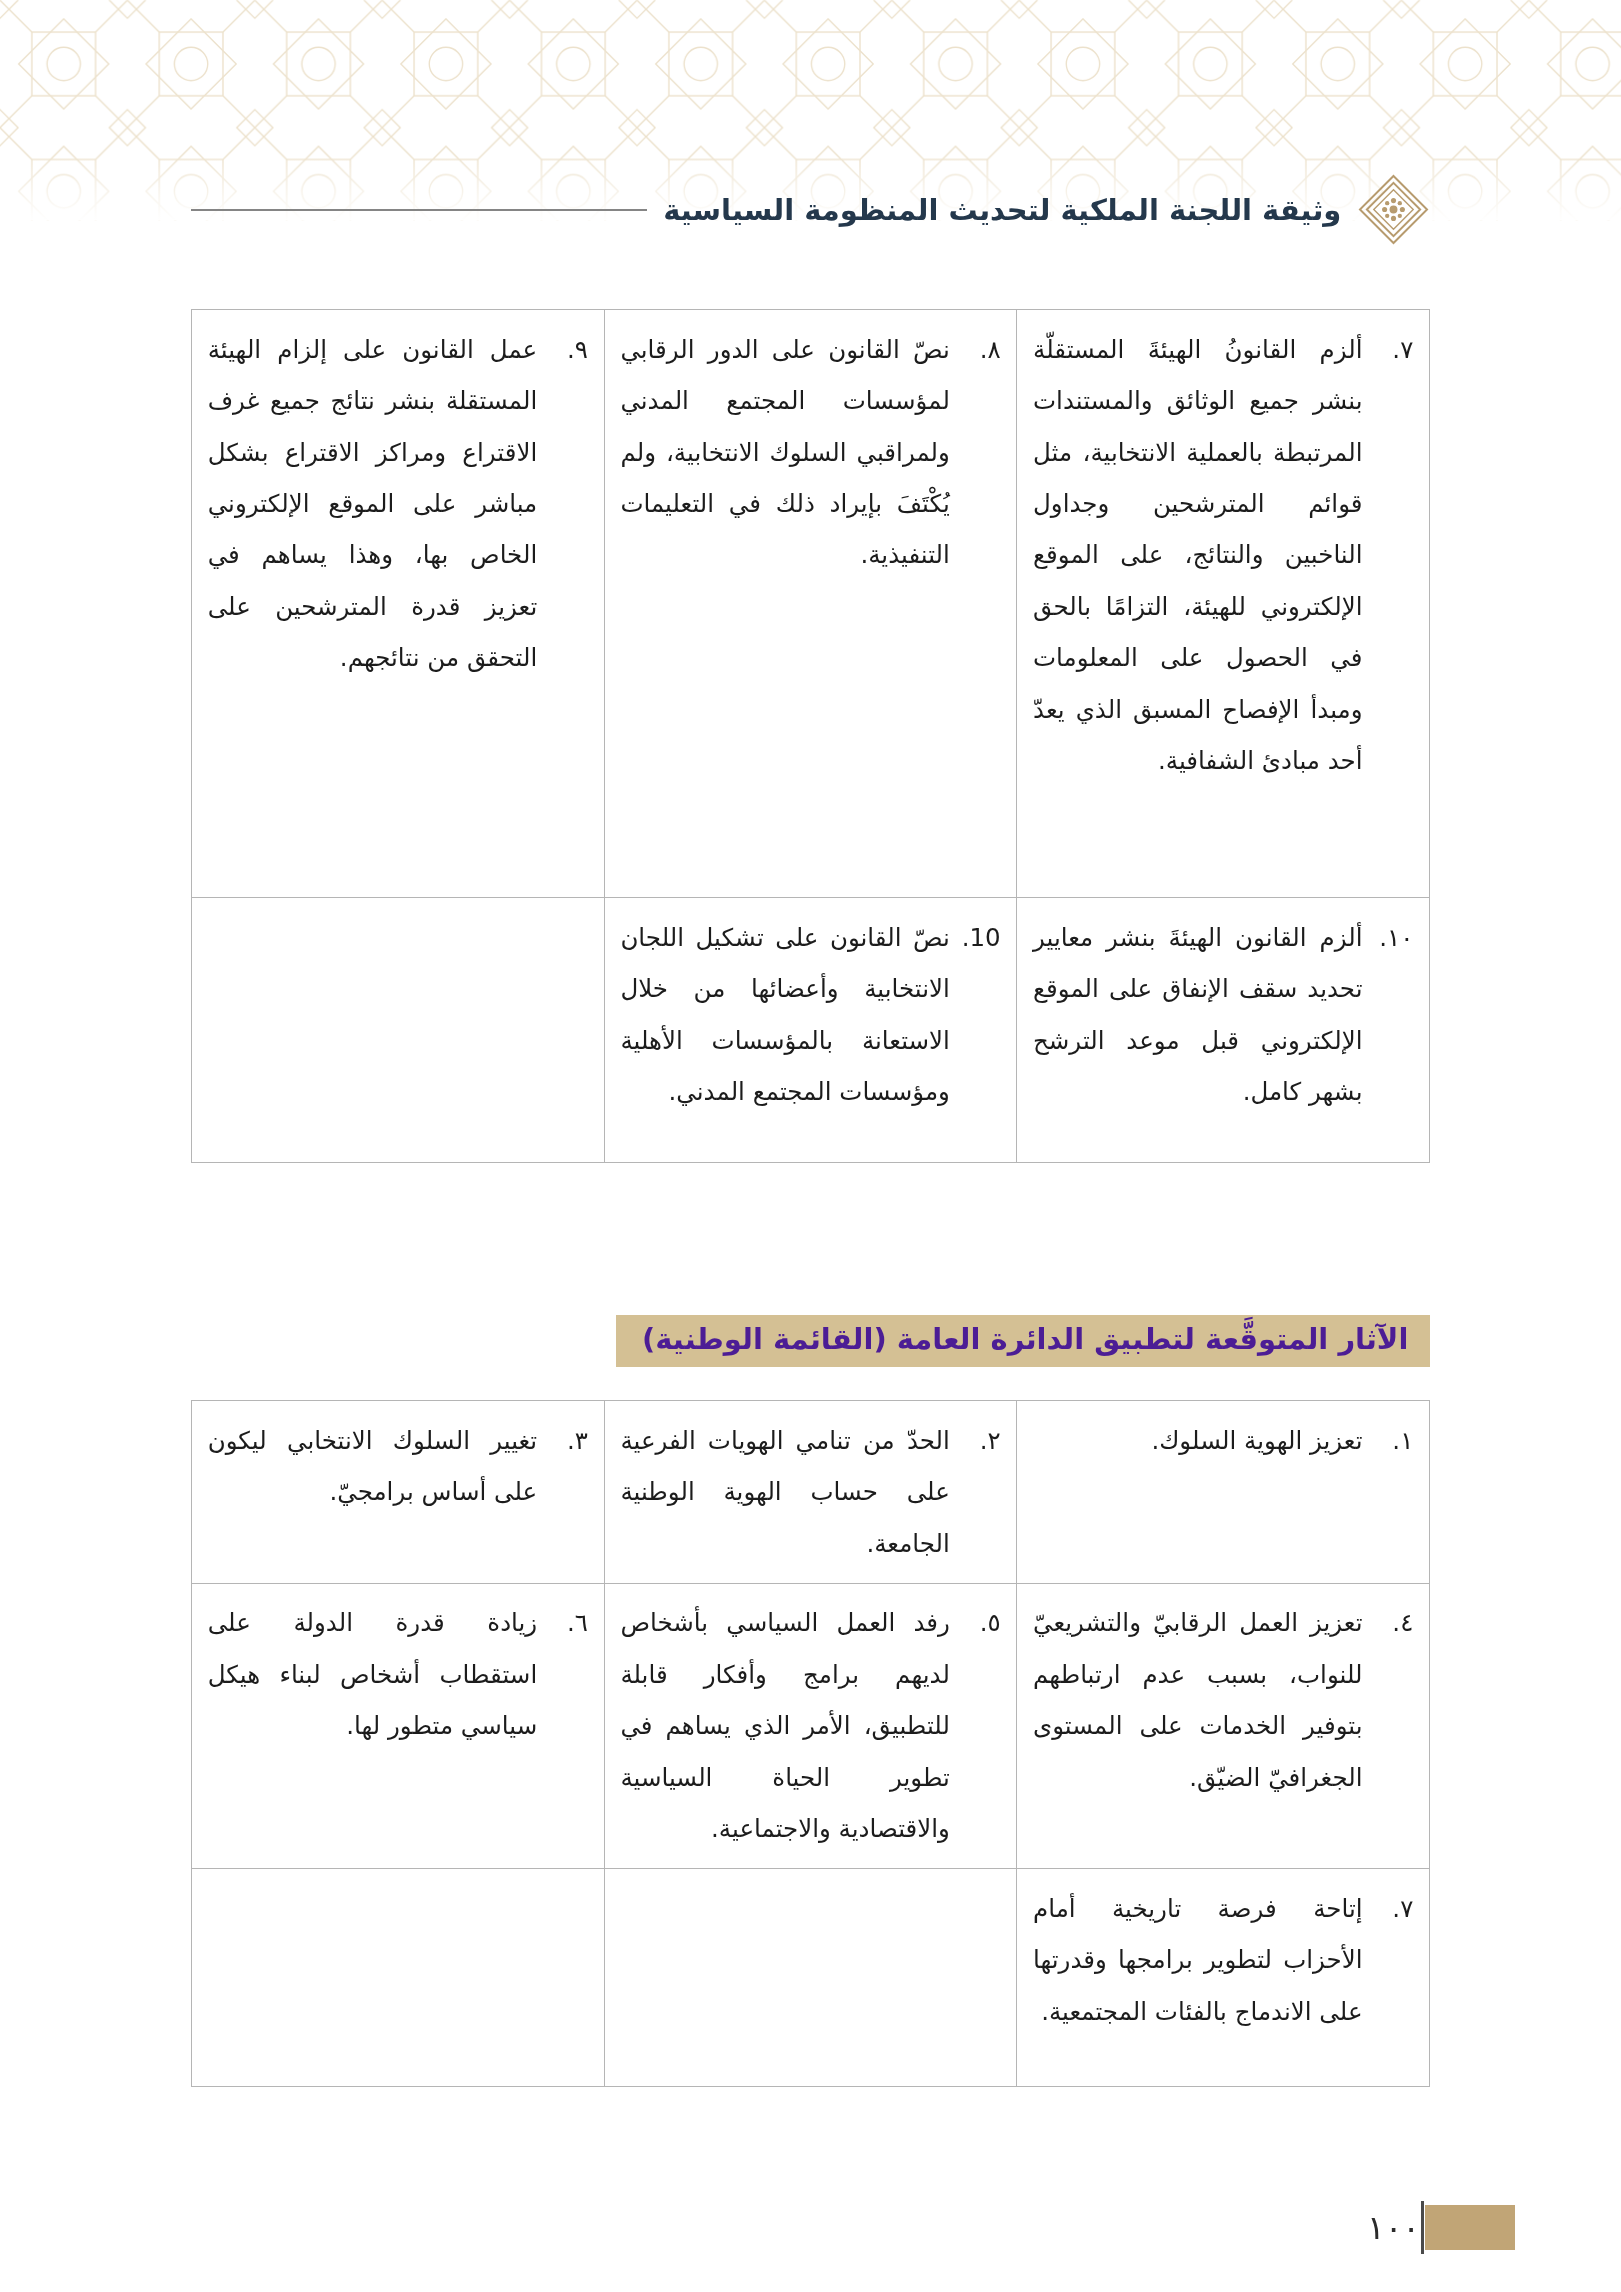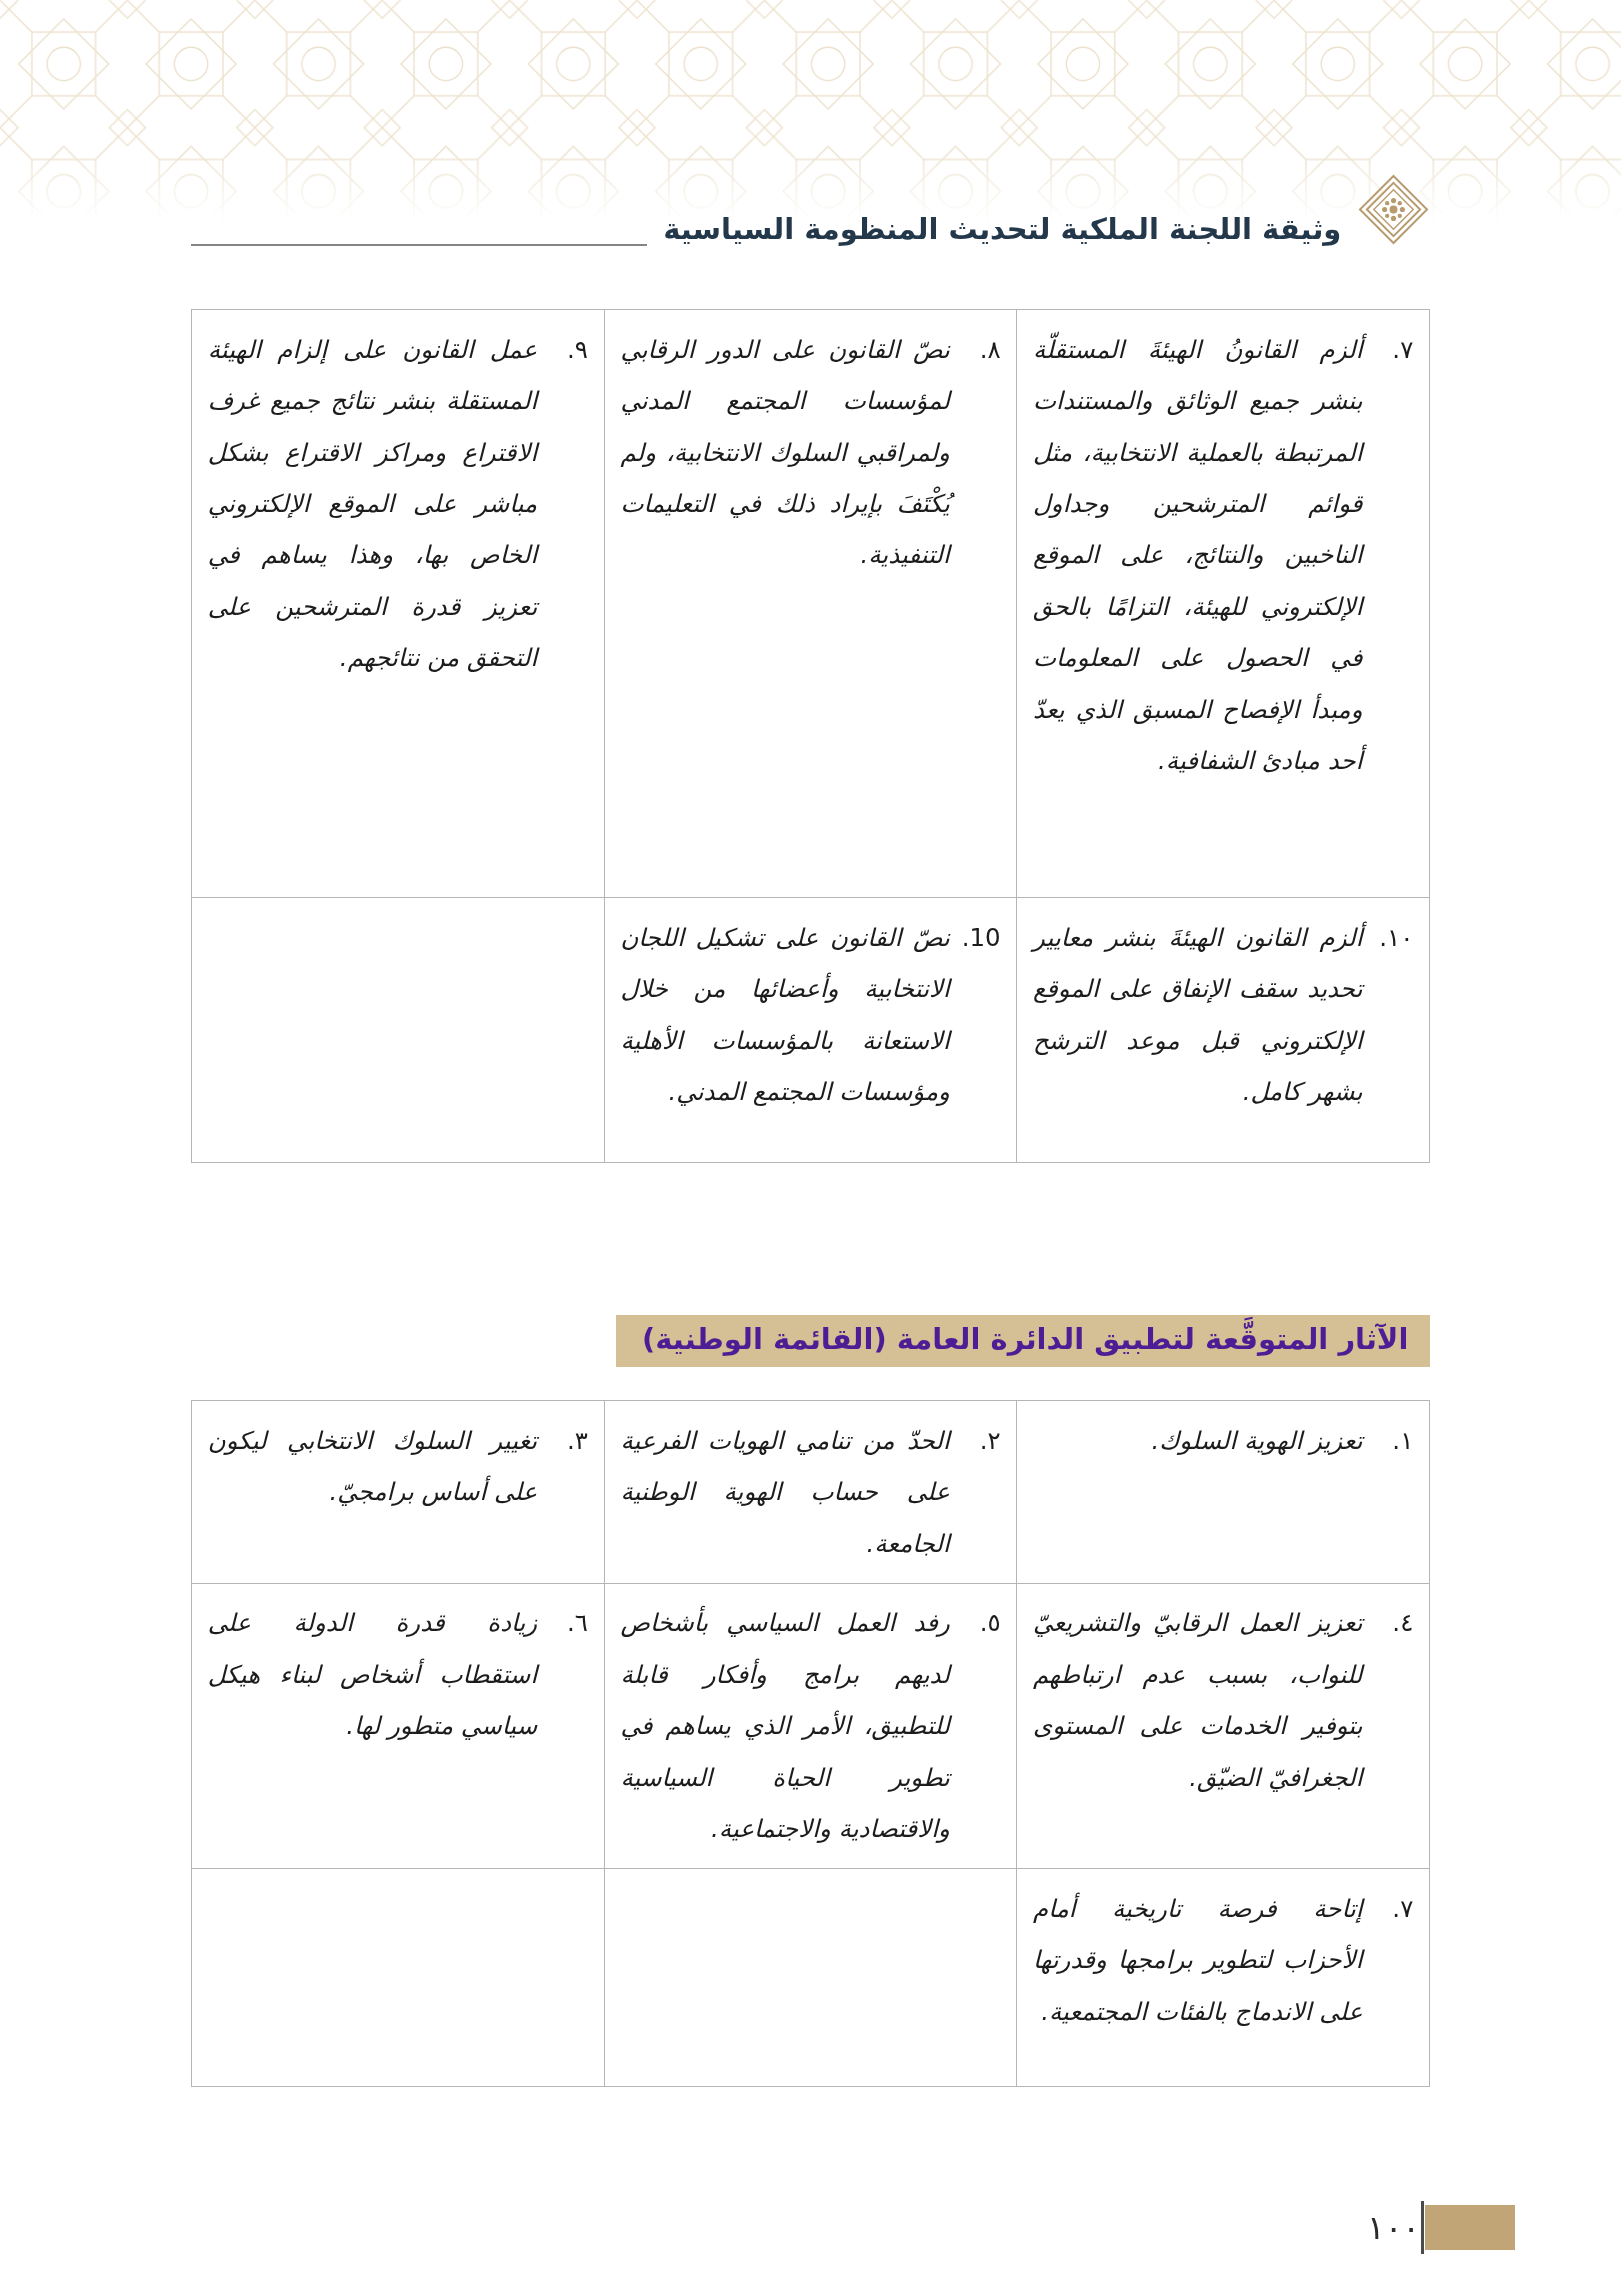--- a/index.html
+++ b/index.html
@@ -25,21 +25,21 @@
     pointer-events: none;
   }
 
   
   .doc-header {
     position: absolute;
     top: 173px;
     right: 191px;
     left: 191px;
     display: flex;
-    align-items: flex-end;
+    align-items: center;
     gap: 15.7px;
   }
   .logo { flex: 0 0 auto; width: 73px; height: 73px; }
   .doc-title {
     flex: 0 0 auto;
     margin: 0;
     font-size: 29px;
     font-weight: bold;
     color: #24384c;
     white-space: nowrap;
@@ -71,21 +71,21 @@
     text-align: justify;
   }
   .tbl-1 tr.r1 td { height: 588px; }
   .tbl-1 tr.r2 td { height: 265px; }
   .tbl-2 tr.r1 td { height: 169px; }
   .tbl-2 tr.r2 td { height: 263px; }
   .tbl-2 tr.r3 td { height: 218px; }
 
   .item { display: flex; gap: 7.8px; }
   .num  { flex: 0 0 auto; min-width: 43px; text-align: right; }
-  .txt  { flex: 1 1 auto; text-align: justify; font-style: italic; }
+  .txt  { flex: 1 1 auto; text-align: justify; }
 
   
   .section-heading {
     position: absolute;
     top: 1315px;
     right: 191px;
     background: #d4c094;
     padding: 6.9px 21.6px 10.8px 25.5px;
     font-size: 29px;
     font-weight: bold;

